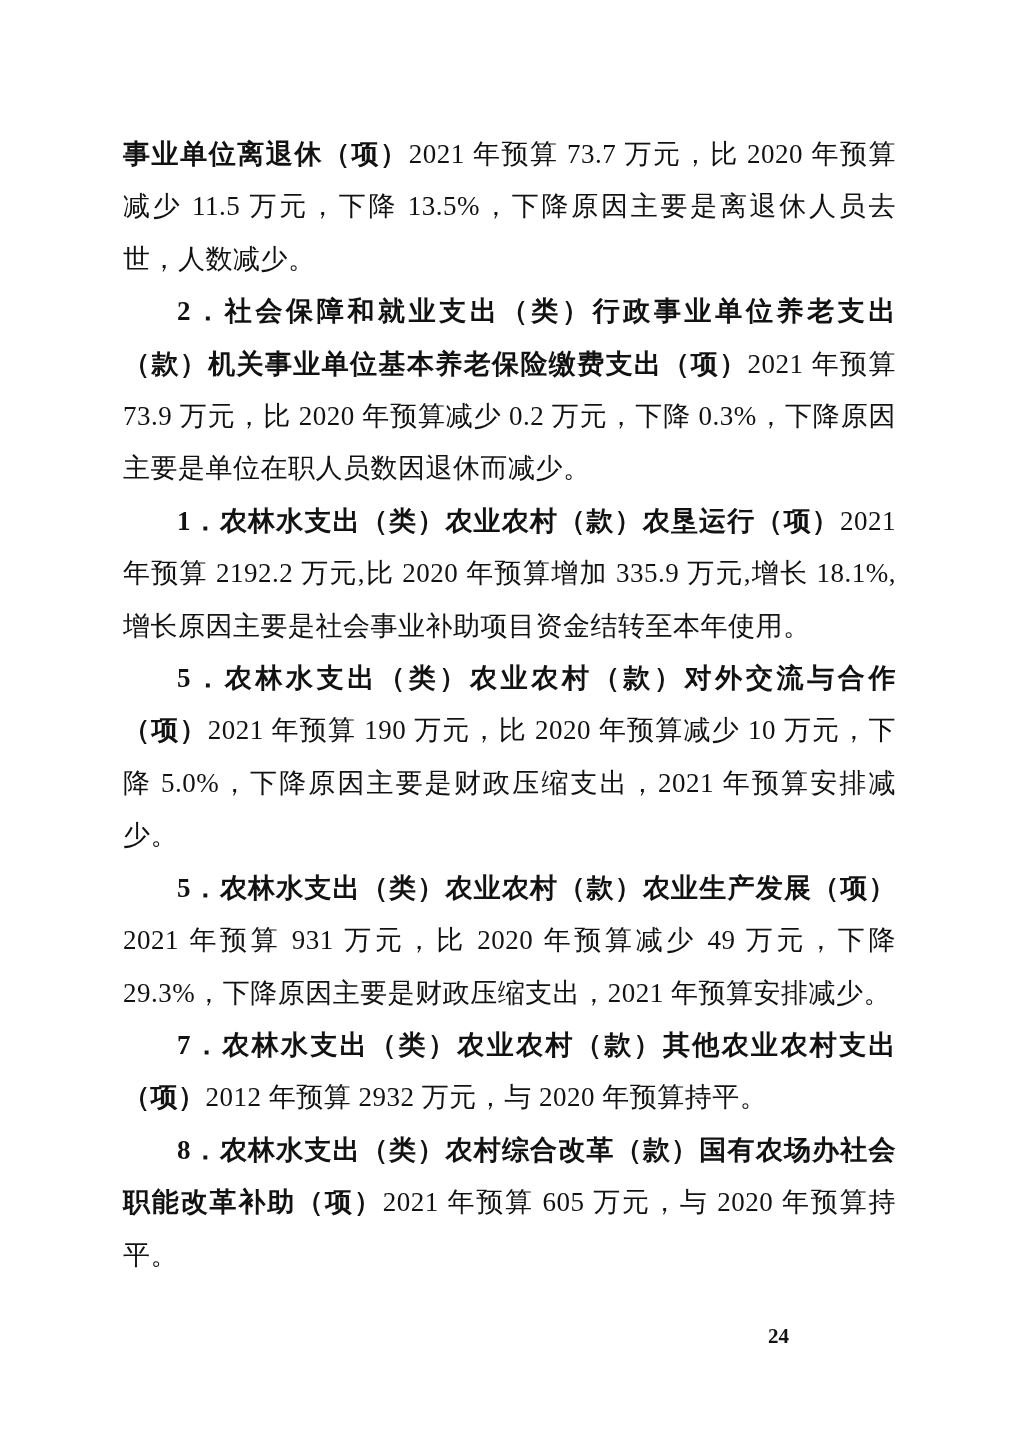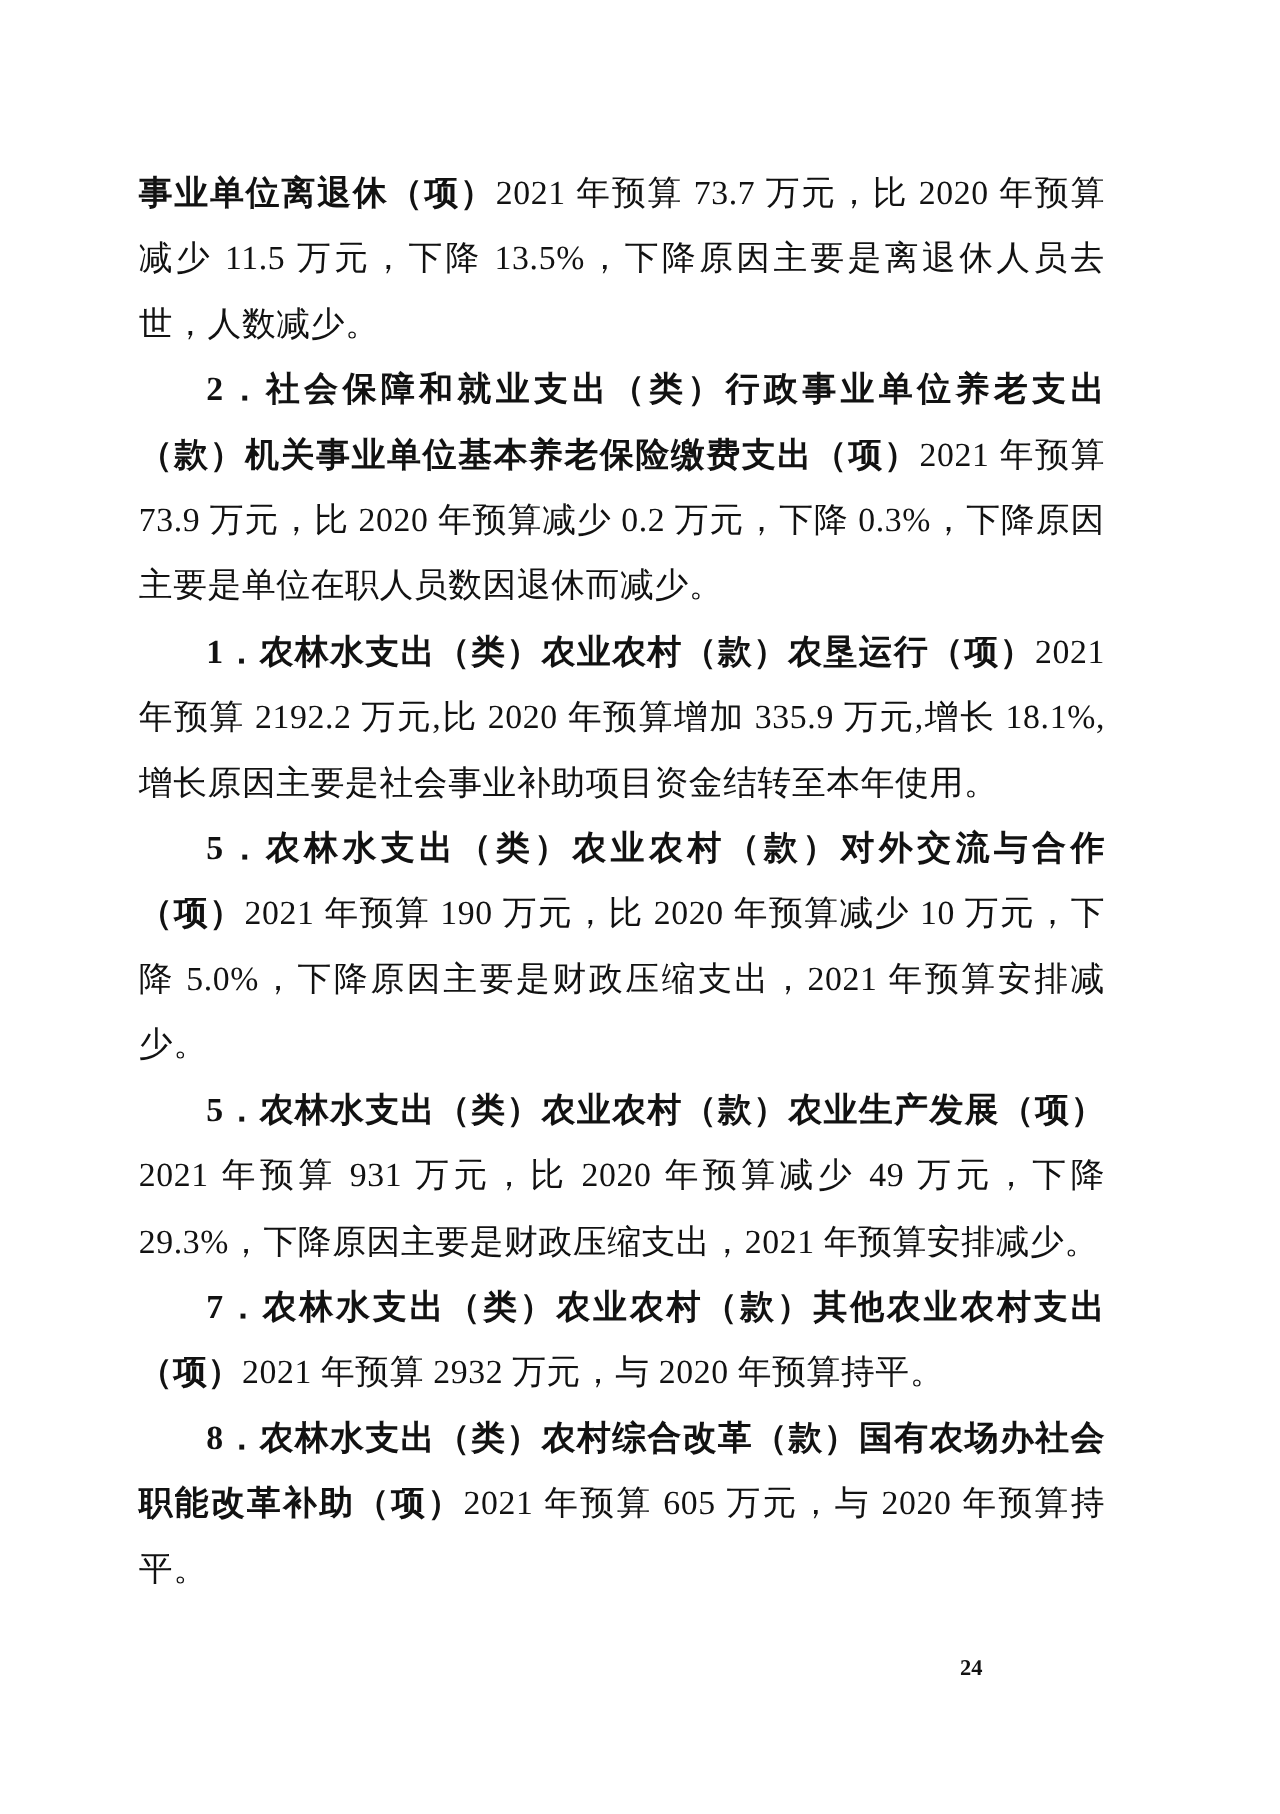--- a/index.html
+++ b/index.html
@@ -15,21 +15,21 @@
     font-family: "Liberation Serif", "DejaVu Serif", serif;
     color: #121212;
   }
   .page {
     position: absolute;
     inset: 0;
     background: #ffffff;
   }
   .text-block {
     position: absolute;
-    left: 111px;
+    left: 123px;
     top: 128px;
     width: 773px;
   }
   .text-block p {
     margin: 0;
     padding: 0;
     font-size: 27px;
     line-height: 52.4px;
     text-align: justify;
     text-align-last: left;
@@ -38,21 +38,21 @@
   .text-block p.indent {
     text-indent: 2em;
   }
   .text-block b {
     font-weight: 700;
   }
   .page-number {
     position: absolute;
     left: 768px;
     top: 1324px;
-    font-size: 18px;
+    font-size: 21px;
     font-weight: 700;
     font-family: "Liberation Serif", "DejaVu Serif", serif;
     color: #121212;
   }
 </style>
 </head>
 <body>
 
 <div class="page">
 
@@ -62,21 +62,21 @@
 
     <p class="indent"><b>2．社会保障和就业支出（类）行政事业单位养老支出（款）机关事业单位基本养老保险缴费支出（项）</b><span>2021 年预算 73.9 万元，比 2020 年预算减少 0.2 万元，下降 0.3%，下降原因主要是单位在职人员数因退休而减少。</span></p>
 
 
     <p class="indent"><b>1．农林水支出（类）农业农村（款）农垦运行（项）</b><span>2021 年预算 2192.2 万元,比 2020 年预算增加 335.9 万元,增长 18.1%,增长原因主要是社会事业补助项目资金结转至本年使用。</span></p>
 
     <p class="indent"><b>5．农林水支出（类）农业农村（款）对外交流与合作（项）</b><span>2021 年预算 190 万元，比 2020 年预算减少 10 万元，下降 5.0%，下降原因主要是财政压缩支出，2021 年预算安排减少。</span></p>
 
     <p class="indent"><b>5．农林水支出（类）农业农村（款）农业生产发展（项）</b><span>2021 年预算 931 万元，比 2020 年预算减少 49 万元，下降 29.3%，下降原因主要是财政压缩支出，2021 年预算安排减少。</span></p>
 
-    <p class="indent"><b>7．农林水支出（类）农业农村（款）其他农业农村支出（项）</b><span>2021 年预算 2932 万元，与 2020 年预算持平。</span></p>
+    <p class="indent"><b>7．农林水支出（类）农业农村（款）其他农业农村支出（项）</b><span>2012 年预算 2932 万元，与 2020 年预算持平。</span></p>
 
     <p class="indent"><b>8．农林水支出（类）农村综合改革（款）国有农场办社会职能改革补助（项）</b><span>2021 年预算 605 万元，与 2020 年预算持平。</span></p>
 
   </div>
 
   <div class="page-number">24</div>
 
 </div>
 
 </body></html>

